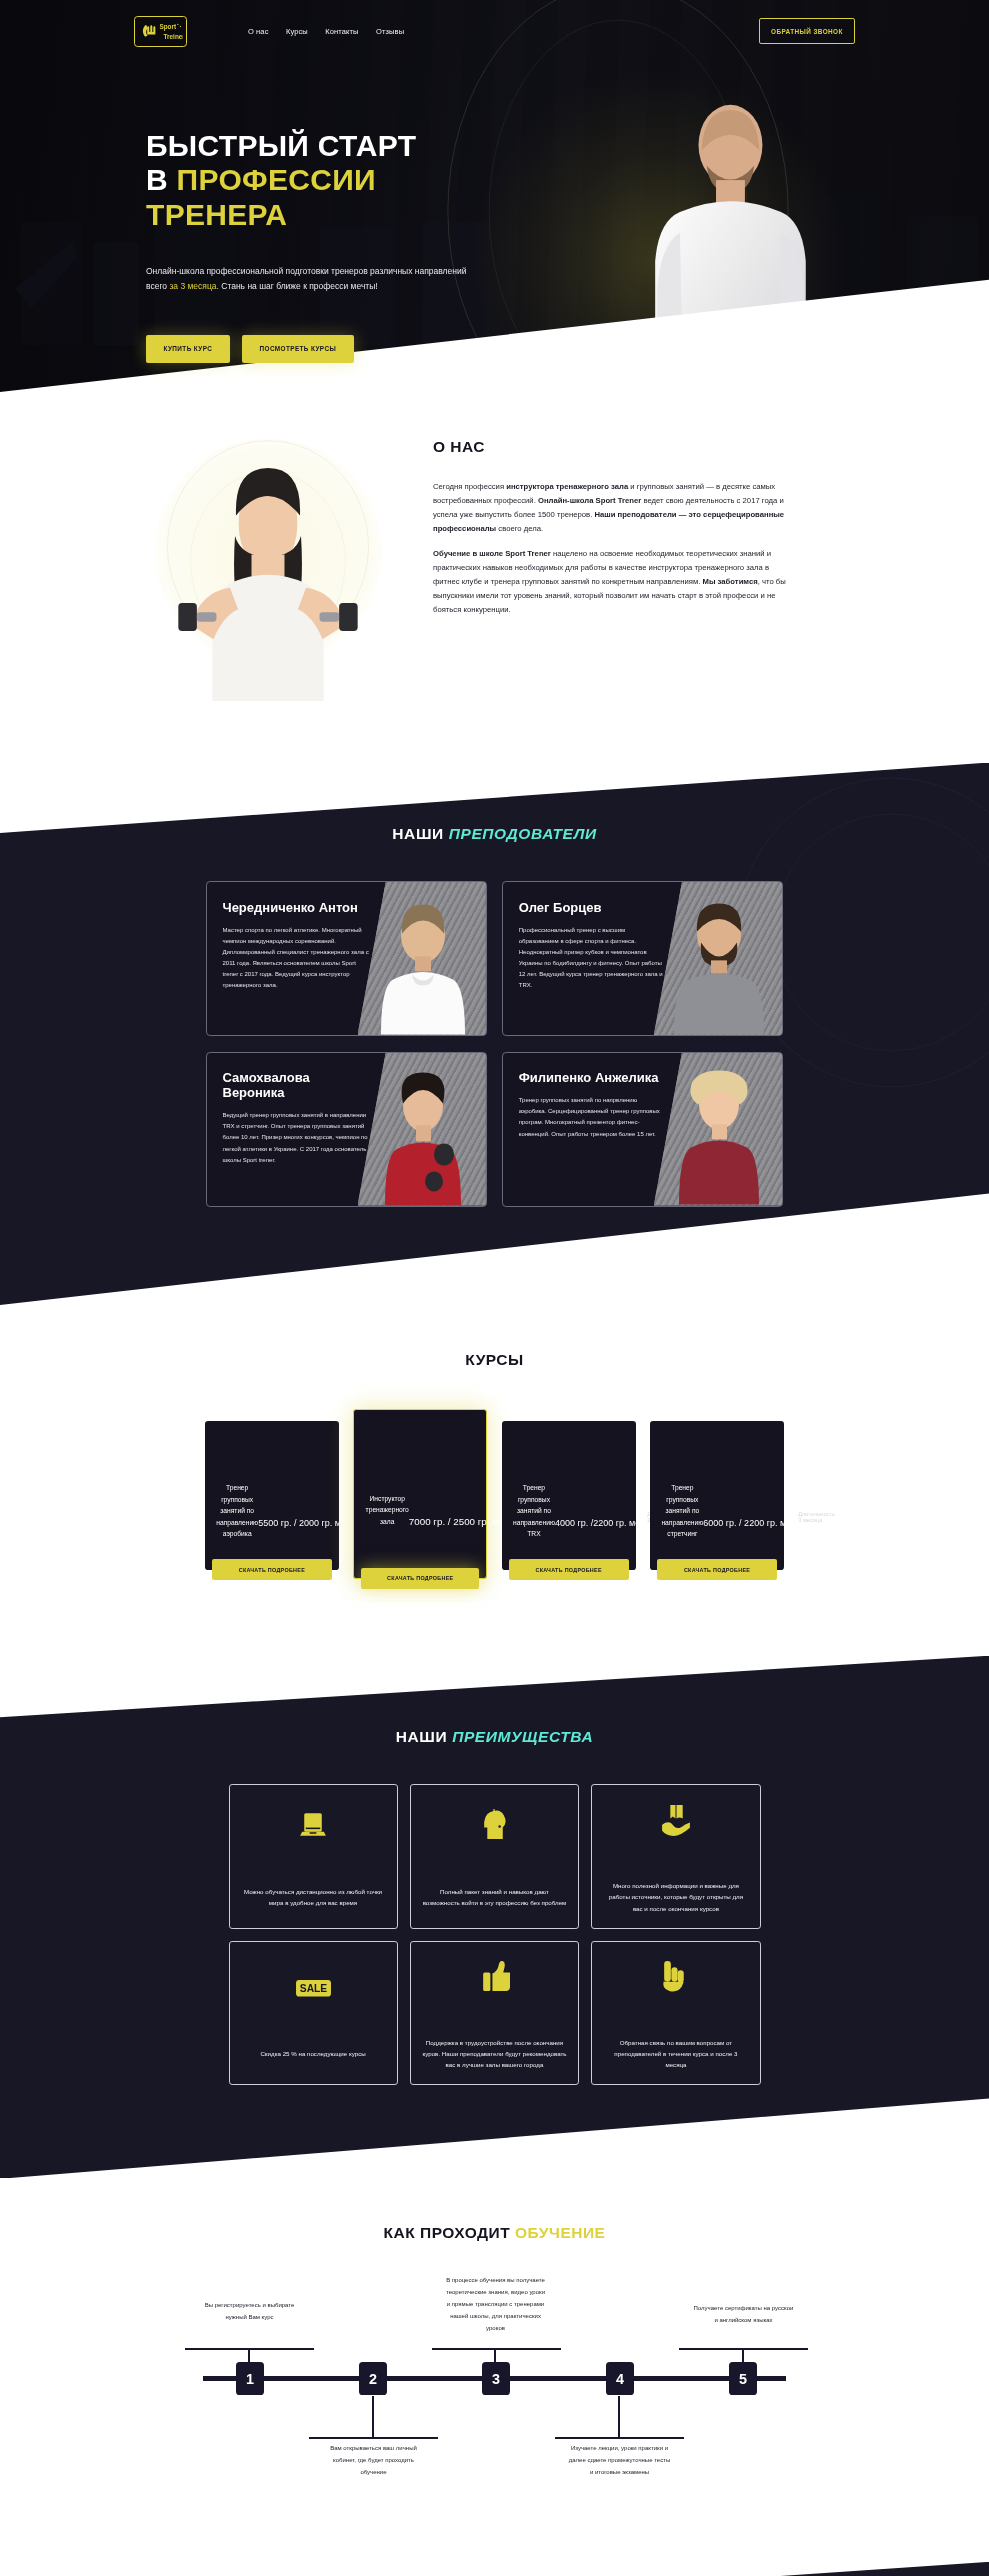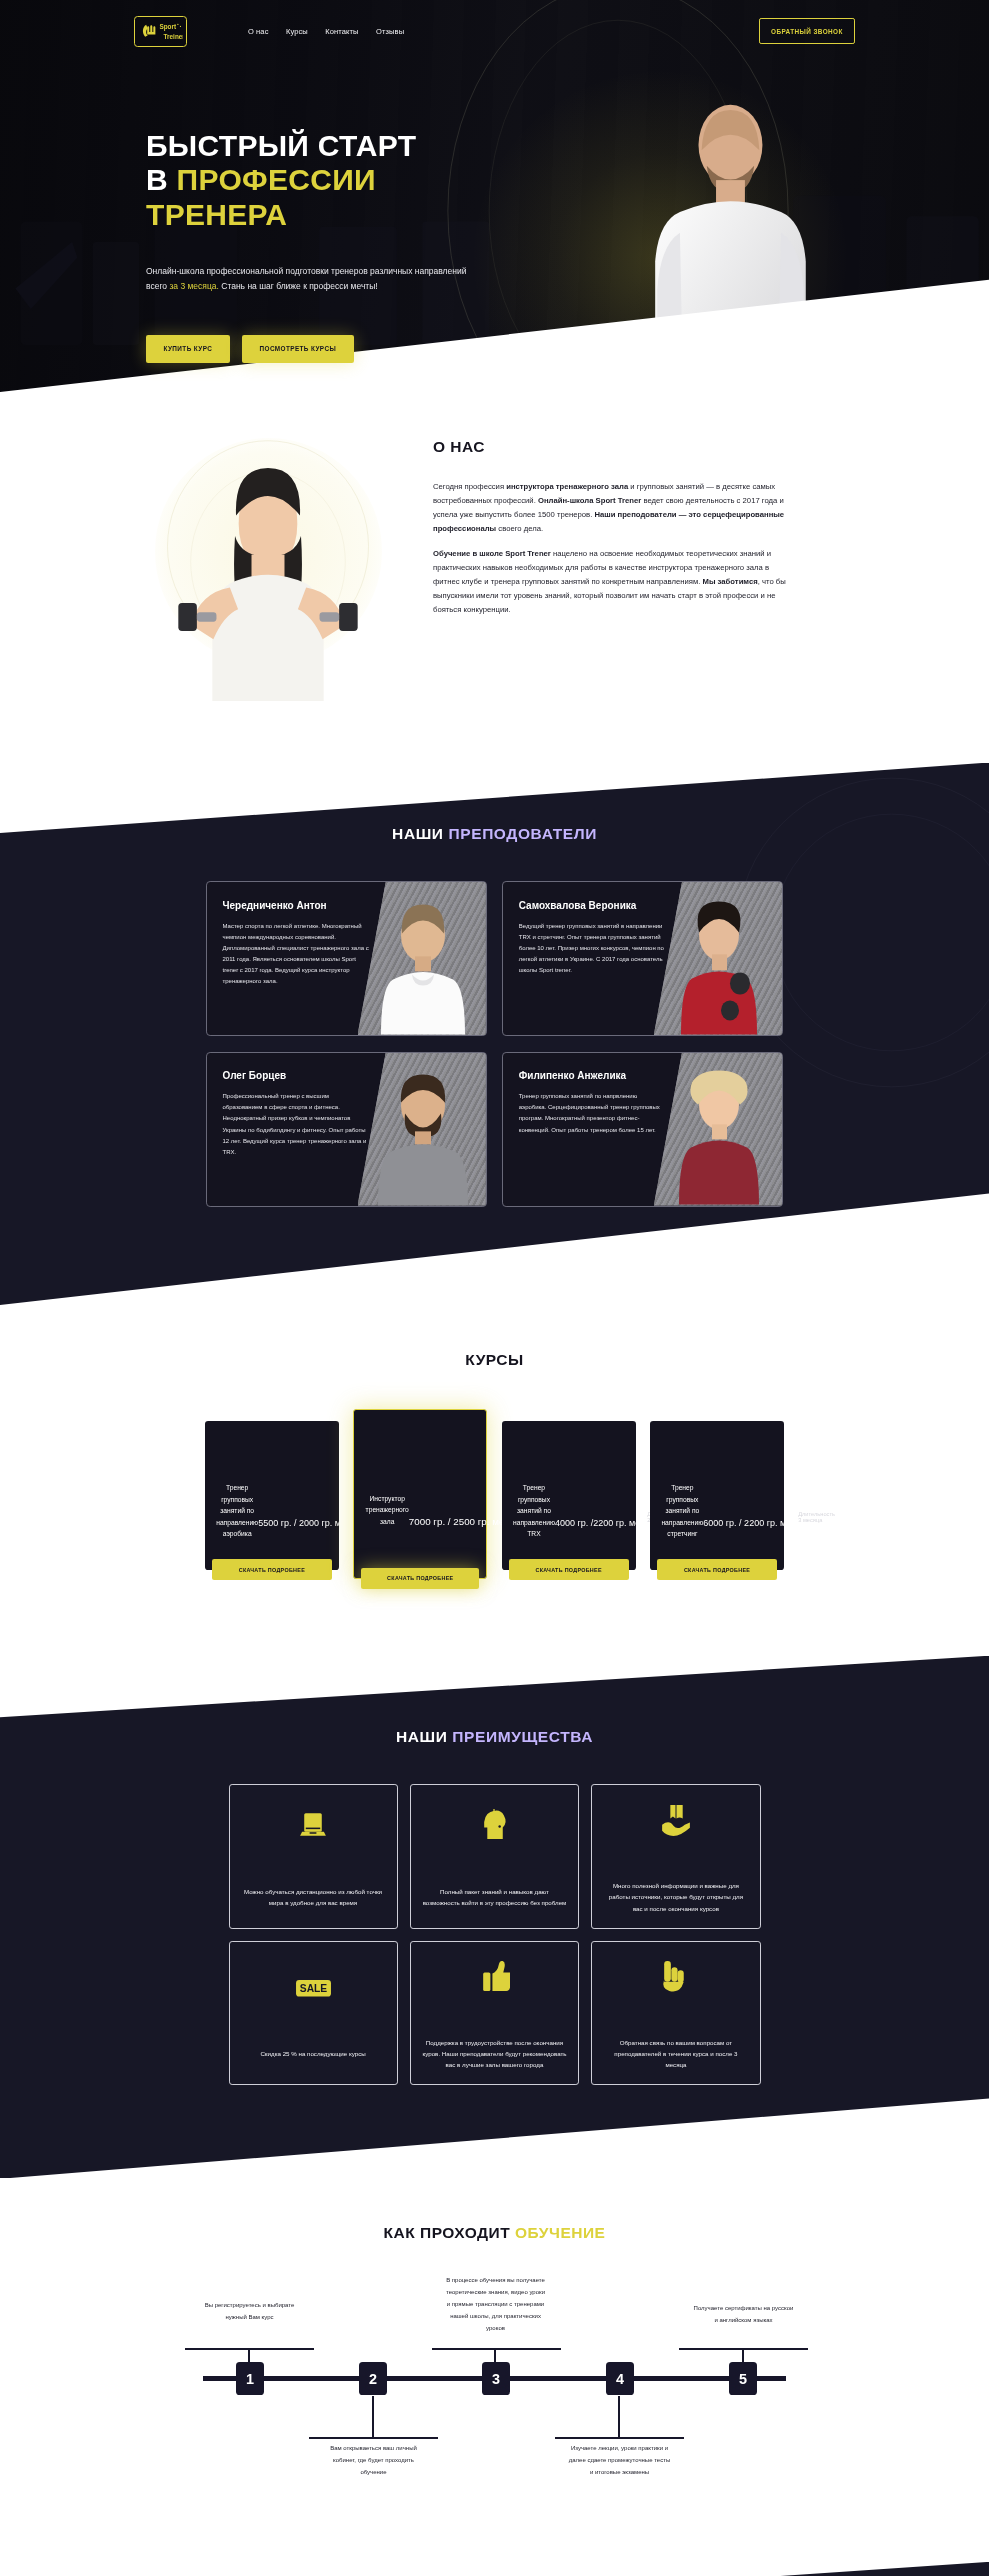--- a/index.html
+++ b/index.html
@@ -104,28 +104,28 @@
   .teachers::after{
     content:"";position:absolute;left:0;right:0;bottom:-0.5px;height:124px;background:#fff;
     clip-path:polygon(0 100%,100% 10%,100% 100%);
   }
   .teachers .deco{position:absolute;right:-62px;top:10.3px;width:319px;height:319px;opacity:.45;}
   .teachers-inner{position:relative;z-index:3;width:577px;margin:0 auto;}
   h2.sec-title-dark{
     text-align:center;font-size:15.5px;font-weight:800;letter-spacing:0.6px;
     text-transform:uppercase;color:#fff;margin-bottom:38px;
   }
-  h2.sec-title-dark .hl{color:#c4b5fd;}
+  h2.sec-title-dark .hl{color:#5eead4;font-style:italic;}
   .teacher-grid{display:grid;grid-template-columns:1fr 1fr;gap:15.5px 15.5px;}
   .teacher-card{
     position:relative;background:#14131f;border:0.5px solid #6a6a7a;border-radius:4.1px;
     height:155px;overflow:hidden;display:flex;
   }
   .teacher-body{padding:17.5px 10.3px 10.3px 15.5px;width:62%;}
-  .teacher-name{font-size:10px;font-weight:700;color:#fff;margin-bottom:10.3px;}
+  .teacher-name{font-size:13px;font-weight:700;color:#fff;margin-bottom:10.3px;}
   .teacher-bio{font-size:6px;line-height:1.85;color:#e4e4ea;}
   .teacher-photo{
     position:absolute;right:0;top:0;bottom:0;width:46%;
     clip-path:polygon(22% 0,100% 0,100% 100%,0 100%);
     background:
       repeating-linear-gradient(118deg,#8d8d90 0 1.5px,#7c7c80 1.5px 3.6px,#93939a 3.6px 5.7px),
       linear-gradient(#8a8a90,#6f6f76);
   }
   .tp-person{position:absolute;left:12%;bottom:0;width:78%;height:92%;}
 
@@ -328,53 +328,53 @@
               <path d="M58 78 q42 -52 84 0 q4 -58 -42 -58 q-46 0 -42 58z" fill="#8b7355"></path>
               <rect x="84" y="124" width="32" height="30" fill="#d6ab85"></rect>
               <path d="M40 170 q60 -30 120 0 q24 14 24 110 l-168 0 q0 -96 24 -110z" fill="#fbfbfb"></path>
               <path d="M78 160 q22 24 44 0 q-2 22 -22 22 q-20 0 -22 -22z" fill="#e4e4e6"></path>
             </svg>
           </div>
         </div>
 
         <div class="teacher-card">
           <div class="teacher-body">
+            <div class="teacher-name">Олег Борцев</div>
+            <div class="teacher-bio">Профессиональный тренер с высшим образованием в сфере спорта и фитнеса. Неоднократный призер кубков и чемпионатов Украины по бодибилдингу и фитнесу. Опыт работы 12 лет. Ведущий курса тренер тренажерного зала и TRX.</div>
+          </div>
+          <div class="teacher-photo">
+            <svg class="tp-person" viewBox="0 0 200 280">
+              <ellipse cx="100" cy="80" rx="44" ry="54" fill="#dcb18b"></ellipse>
+              <path d="M56 74 q44 -50 88 0 q4 -56 -44 -56 q-48 0 -44 56z" fill="#3a2a1e"></path>
+              <path d="M64 96 q36 56 72 0 q6 48 -36 48 q-42 0 -36 -48z" fill="#3a2a1e"></path>
+              <rect x="84" y="132" width="32" height="26" fill="#d2a57f"></rect>
+              <path d="M36 172 q64 -28 128 0 q26 14 26 108 l-180 0 q0 -94 26 -108z" fill="#8f9095"></path>
+            </svg>
+          </div>
+        </div>
+
+        <div class="teacher-card">
+          <div class="teacher-body">
             <div class="teacher-name">Самохвалова Вероника</div>
             <div class="teacher-bio">Ведущий тренер групповых занятий в направлении TRX и стретчинг. Опыт тренера групповых занятий более 10 лет. Призер многих конкурсов, чемпион по легкой атлетики в Украине. С 2017 года основатель школы Sport trener.</div>
           </div>
           <div class="teacher-photo">
             <svg class="tp-person" viewBox="0 0 200 280">
               <ellipse cx="100" cy="80" rx="40" ry="52" fill="#e5bb9a"></ellipse>
               <path d="M60 76 q40 -54 80 0 q14 -62 -40 -62 q-54 0 -40 62z" fill="#1d1613"></path>
               <rect x="86" y="120" width="30" height="32" fill="#dcb08d"></rect>
               <path d="M46 168 q54 -28 108 0 q22 14 22 112 l-152 0 q0 -98 22 -112z" fill="#b4202c"></path>
               <ellipse cx="142" cy="178" rx="20" ry="22" fill="#2a2a2e"></ellipse>
               <ellipse cx="122" cy="232" rx="18" ry="20" fill="#2a2a2e"></ellipse>
             </svg>
           </div>
         </div>
 
         <div class="teacher-card">
           <div class="teacher-body">
-            <div class="teacher-name">Олег Борцев</div>
-            <div class="teacher-bio">Профессиональный тренер с высшим образованием в сфере спорта и фитнеса. Неоднократный призер кубков и чемпионатов Украины по бодибилдингу и фитнесу. Опыт работы 12 лет. Ведущий курса тренер тренажерного зала и TRX.</div>
-          </div>
-          <div class="teacher-photo">
-            <svg class="tp-person" viewBox="0 0 200 280">
-              <ellipse cx="100" cy="80" rx="44" ry="54" fill="#dcb18b"></ellipse>
-              <path d="M56 74 q44 -50 88 0 q4 -56 -44 -56 q-48 0 -44 56z" fill="#3a2a1e"></path>
-              <path d="M64 96 q36 56 72 0 q6 48 -36 48 q-42 0 -36 -48z" fill="#3a2a1e"></path>
-              <rect x="84" y="132" width="32" height="26" fill="#d2a57f"></rect>
-              <path d="M36 172 q64 -28 128 0 q26 14 26 108 l-180 0 q0 -94 26 -108z" fill="#8f9095"></path>
-            </svg>
-          </div>
-        </div>
-
-        <div class="teacher-card">
-          <div class="teacher-body">
             <div class="teacher-name">Филипенко Анжелика</div>
             <div class="teacher-bio">Тренер групповых занятий по напрвлению аэробика. Серцефицированный тренер групповых програм. Многократный презентор фитнес-конвенций. Опыт работы тренером более 15 лет.</div>
           </div>
           <div class="teacher-photo">
             <svg class="tp-person" viewBox="0 0 200 280">
               <ellipse cx="100" cy="78" rx="40" ry="50" fill="#f0c7a4"></ellipse>
               <path d="M58 78 q42 -56 84 0 q22 -16 12 -44 q-14 -24 -54 -24 q-40 0 -54 24 q-10 28 12 44z" fill="#e4cf9c"></path>
               <rect x="86" y="118" width="30" height="30" fill="#e6bd98"></rect>
               <path d="M44 164 q56 -28 112 0 q24 14 24 114 l-160 0 q0 -100 24 -114z" fill="#8e2733"></path>
             </svg>

